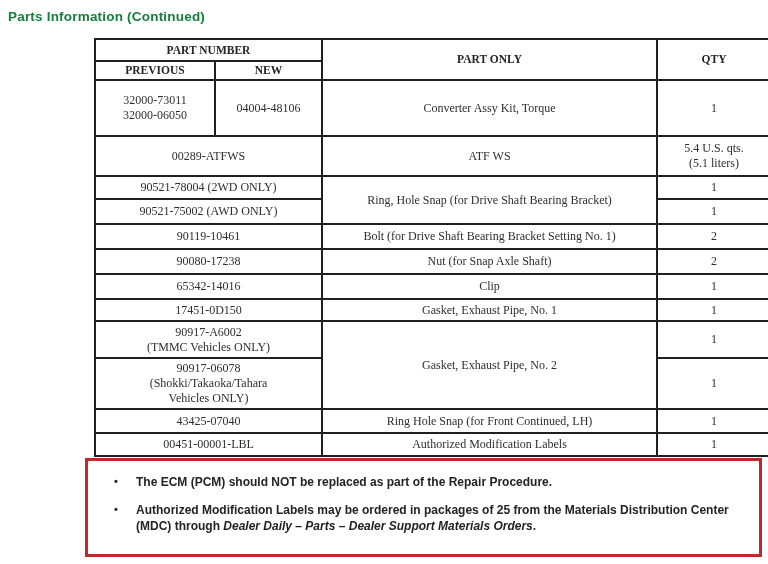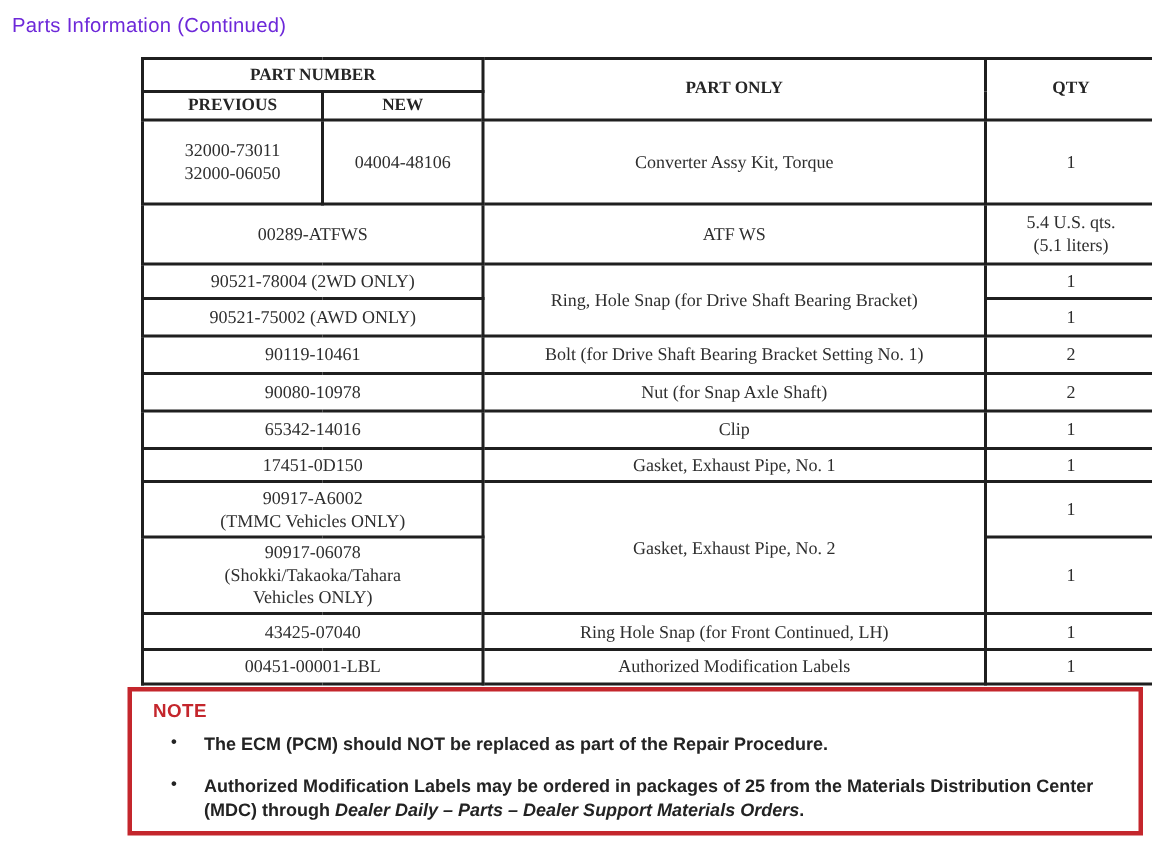--- a/index.html
+++ b/index.html
@@ -8,22 +8,22 @@
     background: #ffffff;
     font-family: "Liberation Sans", sans-serif;
     color: #2e2e2e;
     position: relative;
     overflow: hidden;
   }
   .page-title {
     position: absolute;
     left: 8px; top: 9px;
     font-size: 13.5px;
-    font-weight: normal;
-    color: #6d28d9;
+    font-weight: bold;
+    color: #15803d;
     letter-spacing: 0.2px;
   }
   table.parts-table {
     position: absolute;
     left: 94px; top: 38px;
     width: 676px;
     border-collapse: collapse;
     table-layout: fixed;
     font-family: Liberation Serif, serif;
   }
@@ -117,21 +117,21 @@
   <tr style="height:25px">
     <td colspan="2">90521-75002 (AWD ONLY)</td>
     <td>1</td>
   </tr>
   <tr style="height:25px">
     <td colspan="2">90119-10461</td>
     <td>Bolt (for Drive Shaft Bearing Bracket Setting No. 1)</td>
     <td>2</td>
   </tr>
   <tr style="height:25px">
-    <td colspan="2">90080-10978</td>
+    <td colspan="2">90080-17238</td>
     <td>Nut (for Snap Axle Shaft)</td>
     <td>2</td>
   </tr>
   <tr style="height:25px">
     <td colspan="2">65342-14016</td>
     <td>Clip</td>
     <td>1</td>
   </tr>
   <tr style="height:22px">
     <td colspan="2">17451-0D150</td>
@@ -157,21 +157,20 @@
   </tr>
   <tr style="height:23px">
     <td colspan="2">00451-00001-LBL</td>
     <td>Authorized Modification Labels</td>
     <td>1</td>
   </tr>
 </tbody>
   </table>
 
 <div class="note-box">
-  <div class="note-title">NOTE</div>
   <div class="note-bullet">
     <span class="dot">•</span>
     <span class="txt">The ECM (PCM) should NOT be replaced as part of the Repair Procedure.</span>
   </div>
   <div class="note-bullet second">
     <span class="dot">•</span>
     <span class="txt"><span>Authorized Modification Labels may be ordered in packages of 25 from the Materials Distribution Center (MDC) through </span><span class="it">Dealer Daily – Parts – Dealer Support Materials Orders</span><span>.</span></span>
   </div>
 </div>
 

